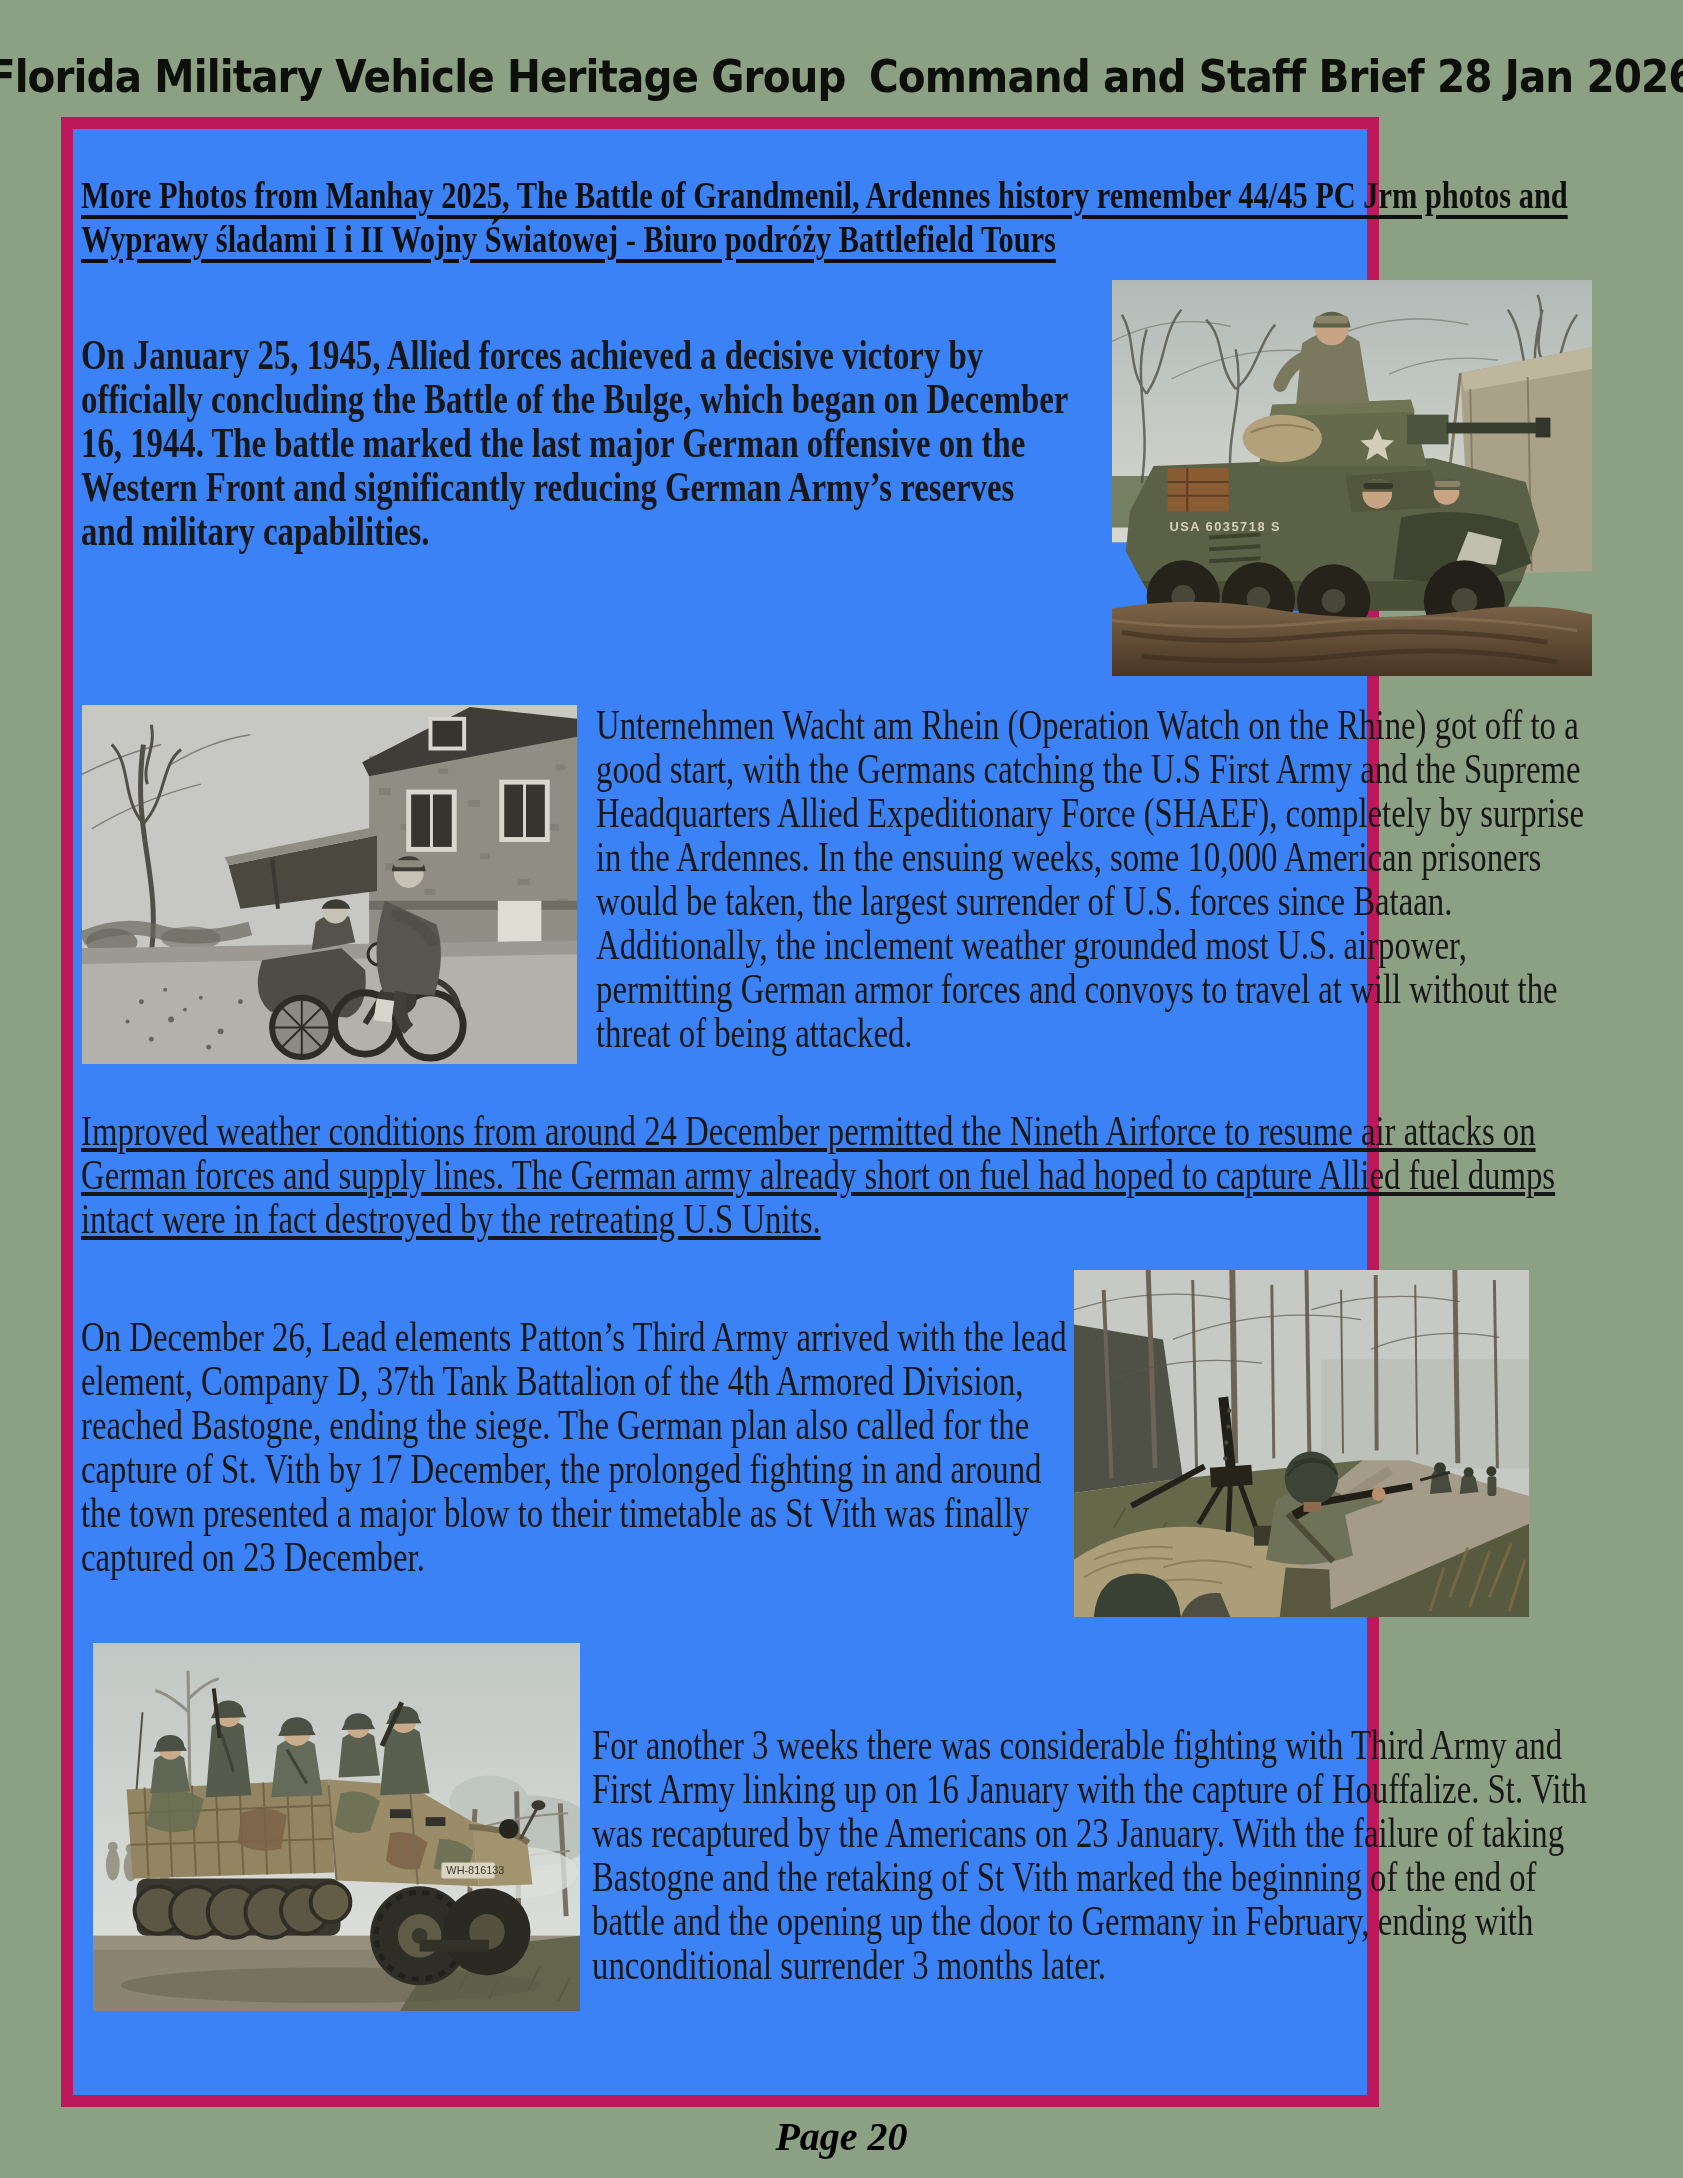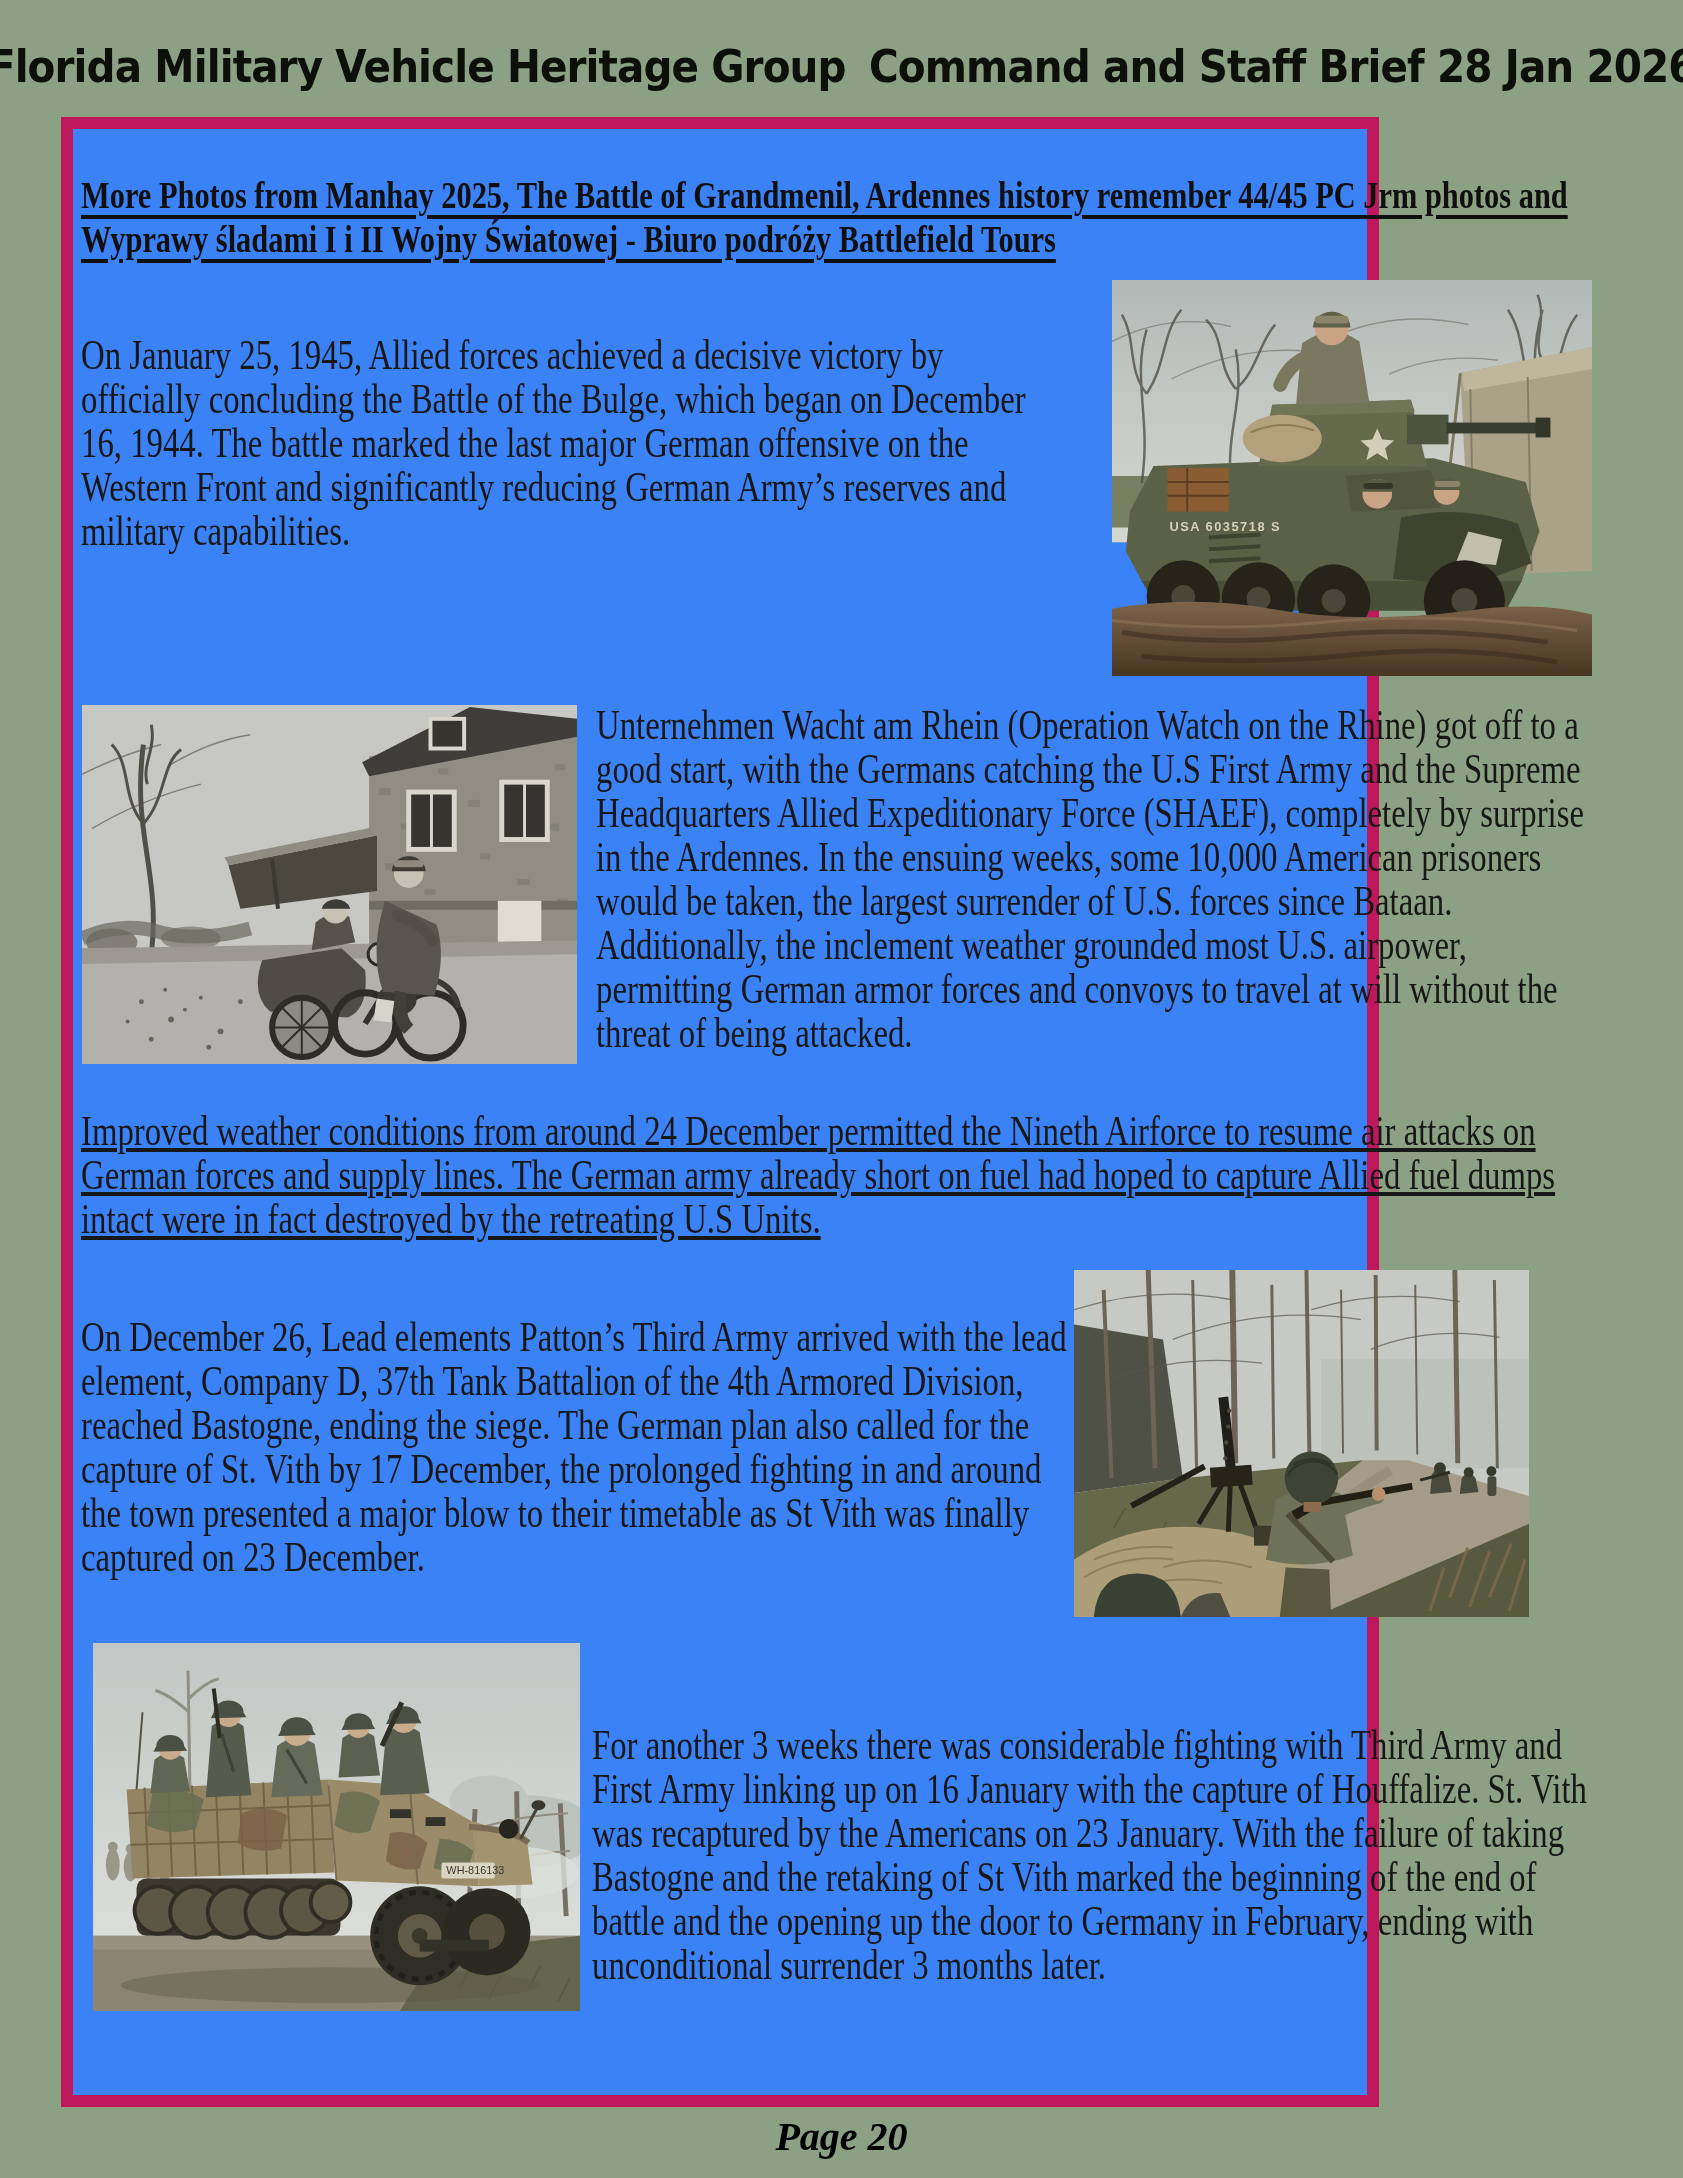--- a/index.html
+++ b/index.html
@@ -4,21 +4,21 @@
 <style>
   html,body{margin:0;padding:0;}
   body{
     width:1683px;height:2178px;position:relative;overflow:hidden;
     background:#8ca084;
     font-family:"Liberation Serif", serif;
   }
   
   .masthead{
     position:absolute;left:0;top:40px;width:1683px;height:63px;
-    display:flex;justify-content:center;align-items:flex-start;
+    display:flex;justify-content:center;align-items:flex-end;
   }
   .masthead-inner{
     display:flex;gap:26px;white-space:nowrap;
     transform:scaleX(.9);transform-origin:center center;
     font-family:"DejaVu Sans","Liberation Sans",sans-serif;
     font-weight:bold;font-size:45px;color:#0c0f0a;letter-spacing:-1px;
   }
   
   .paper{
     position:absolute;left:61px;top:117px;width:1318px;height:1990px;
@@ -53,21 +53,21 @@
     <span>Command and Staff Brief 28 Jan 2026</span>
   </div>
 </div>
 
 <div class="paper">
 
   <div class="headline">
     <div class="cond">More Photos from Manhay 2025, The Battle of Grandmenil, Ardennes history remember 44/45 PC Jrm photos and Wyprawy śladami I i II Wojny Światowej - Biuro podróży Battlefield Tours</div>
   </div>
 
-  <div class="para" style="left:8px;top:204px;width:990px;">
+  <div class="para" style="left:8px;top:204px;width:990px;font-weight:bold;">
     <div class="cond">On January 25, 1945, Allied forces achieved a decisive victory by officially concluding the Battle of the Bulge, which began on December 16, 1944. The battle marked the last major German offensive on the Western Front and significantly reducing German Army’s reserves and military capabilities.</div>
   </div>
 
   <figure class="photo" style="left:1039px;top:151px;width:480px;height:396px;margin:0;font-weight:bold;" role="img" aria-label="Color photo of an M8 Greyhound armored car with crew in deep mud, bare trees and a canvas tent behind">
     <svg viewBox="0 0 485 400" preserveAspectRatio="none">
       <defs>
         <linearGradient id="g1sky" x1="0" y1="0" x2="0" y2="1">
             <stop offset="0" stop-color="#b2bab8"></stop>
             <stop offset="1" stop-color="#d6d8cf"></stop>
           </linearGradient>

